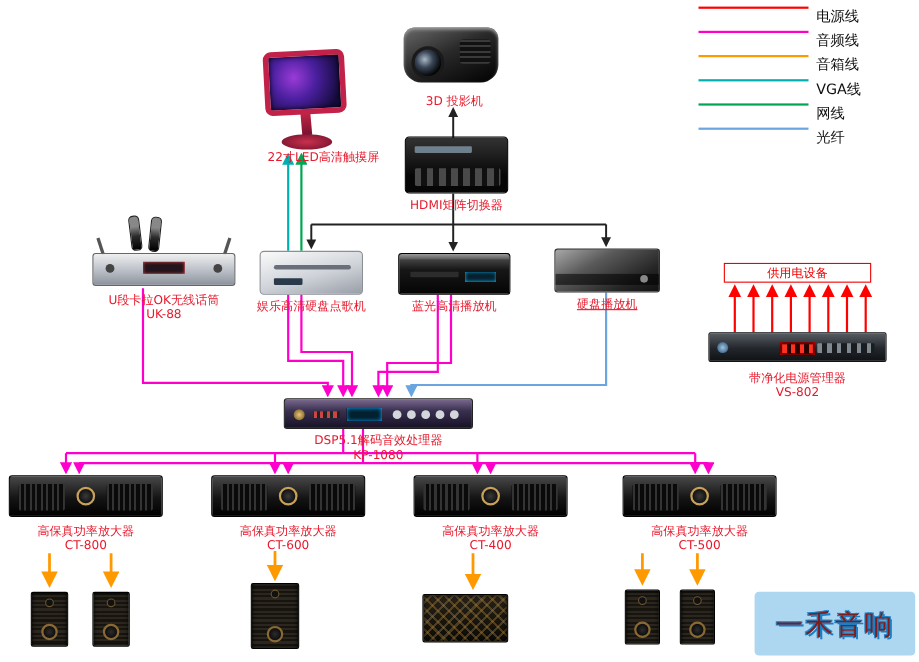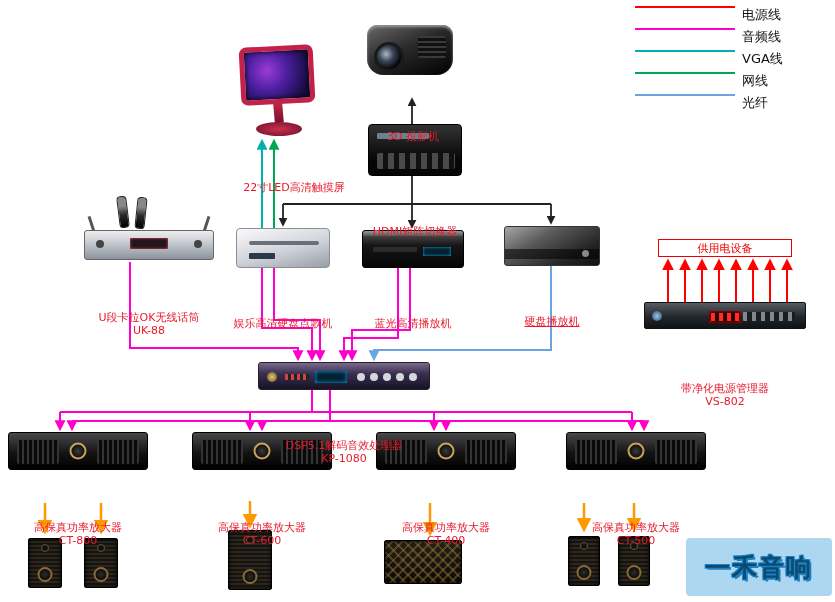--- a/index.html
+++ b/index.html
@@ -1,20 +1,20 @@
 <!DOCTYPE html>
 <html><head>
 <meta charset="utf-8">
 <style>
   * { margin:0; padding:0; box-sizing:border-box; }
   html,body { background:#fff; font-family:"DejaVu Sans", sans-serif; }
   .canvas { position:relative; width:835px; height:602px; background:#fff; overflow:hidden; }
   .lines { position:absolute; left:0; top:0; z-index:1; }
   .dev { position:absolute; z-index:2; }
-  .lbl { position:absolute; z-index:3; color:#e8192c; font-size:11px; line-height:13px; text-align:center; white-space:nowrap;margin-top:45px; }
+  .lbl { position:absolute; z-index:3; color:#e8192c; font-size:11px; line-height:13px; text-align:center; white-space:nowrap; }
 
   
   .legend { position:absolute; left:635px; top:6px; width:198px; z-index:3; }
   .legend-row { display:flex; height:22px; }
   .legend-line { width:100px; height:2px; background:#000; flex:0 0 100px; }
   .legend-label { margin-left:7px; font-size:13px; color:#111; }
 
   
   .ts { left:238px; top:46px; width:80px; height:92px; }
   .ts-screen { position:absolute; left:2px; top:0; width:74px; height:58px; border:5px solid #c2224a; border-radius:7px;
@@ -142,21 +142,21 @@
   .l-vs  { left:642px; top:337px; width:166px; }
   .l-dsp { left:256px; top:394px; width:176px; }
   .l-a1  { left:8px;   top:476px; width:140px; }
   .l-a2  { left:192px; top:476px; width:140px; }
   .l-a3  { left:376px; top:476px; width:140px; }
   .l-a4  { left:566px; top:476px; width:140px; }
 
   
   .wm { position:absolute; left:686px; top:538px; width:146px; height:58px; z-index:4; border-radius:4px;
     background:rgba(145,200,235,.75); display:flex; flex-direction:column; align-items:center; justify-content:center; }
-  .wm-title { font-size:25px; font-weight:bold; color:#0c4a6e; letter-spacing:2px;
+  .wm-title { font-size:25px; font-weight:normal; color:#7f1d1d; letter-spacing:2px;
     text-shadow:2px 2px 0 #1b7fc4, -1px -1px 0 #1b7fc4, 1px -1px 0 #1b7fc4, -1px 1px 0 #1b7fc4; }
   .wm-url { font-size:15px; font-weight:bold; color:#fff;
     text-shadow:1px 1px 0 #1b7fc4, -1px -1px 0 #1b7fc4, 1px -1px 0 #1b7fc4, -1px 1px 0 #1b7fc4; }
 </style>
 </head>
 <body>
 
 <div class="canvas">
 
   <svg class="lines" width="835" height="602" viewBox="0 0 835 602" xmlns="http://www.w3.org/2000/svg">
@@ -246,20 +246,24 @@
   <div class="legend">
     <div class="legend-row">
       <div class="legend-line" style="background: rgb(255, 0, 0);"></div>
       <div class="legend-label">电源线</div>
     </div>
     <div class="legend-row">
       <div class="legend-line" style="background: rgb(255, 0, 204);"></div>
       <div class="legend-label">音频线</div>
     </div>
     <div class="legend-row">
+      <div class="legend-line" style="background: rgb(255, 153, 0);"></div>
+      <div class="legend-label">音箱线</div>
+    </div>
+    <div class="legend-row">
       <div class="legend-line" style="background: rgb(0, 176, 176);"></div>
       <div class="legend-label">VGA线</div>
     </div>
     <div class="legend-row">
       <div class="legend-line" style="background: rgb(0, 166, 81);"></div>
       <div class="legend-label">网线</div>
     </div>
     <div class="legend-row">
       <div class="legend-line" style="background: rgb(106, 165, 224);"></div>
       <div class="legend-label">光纤</div>

